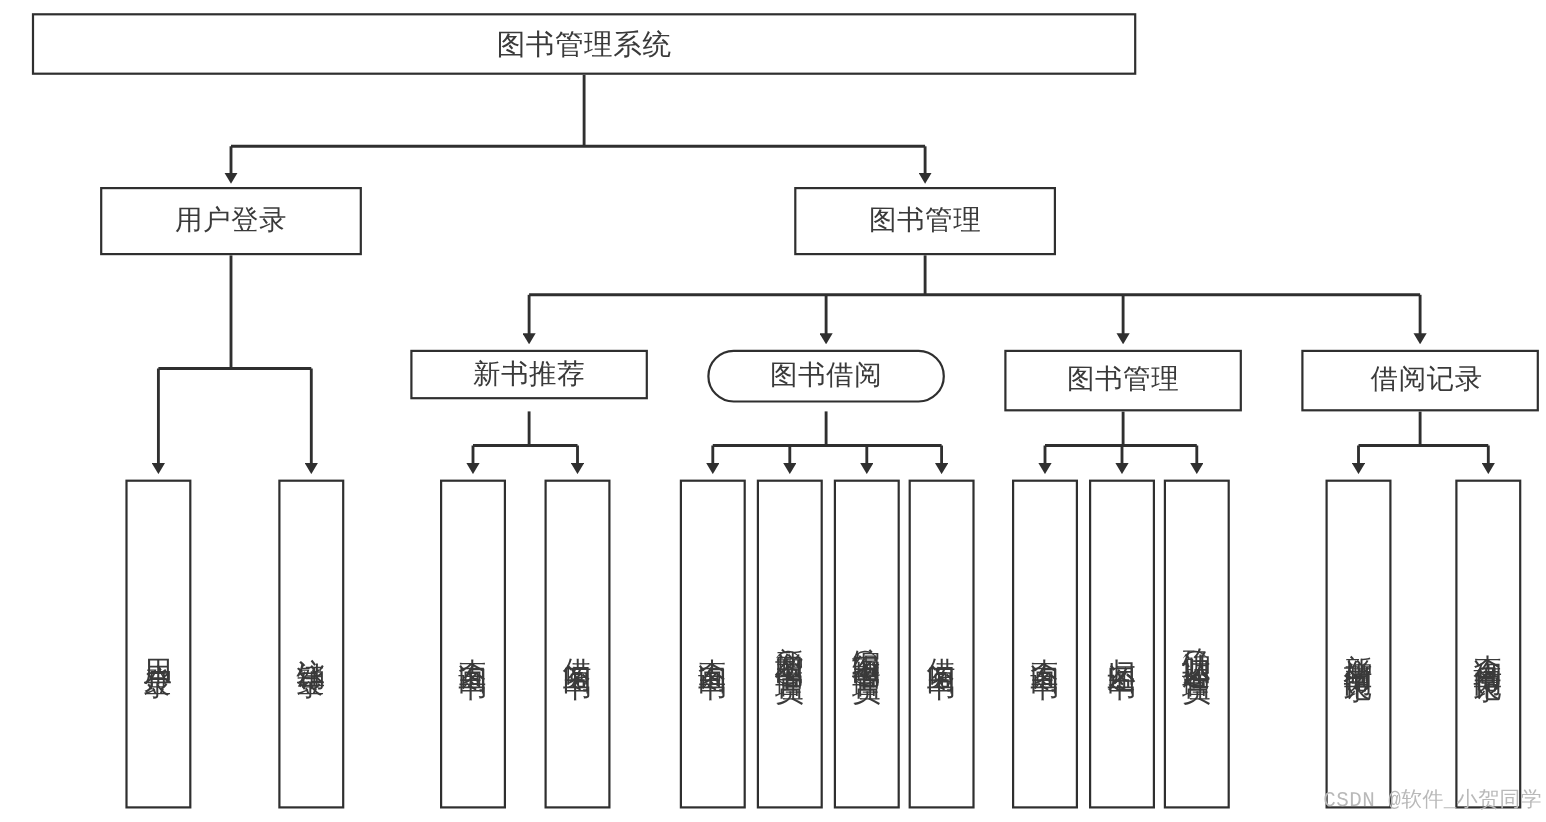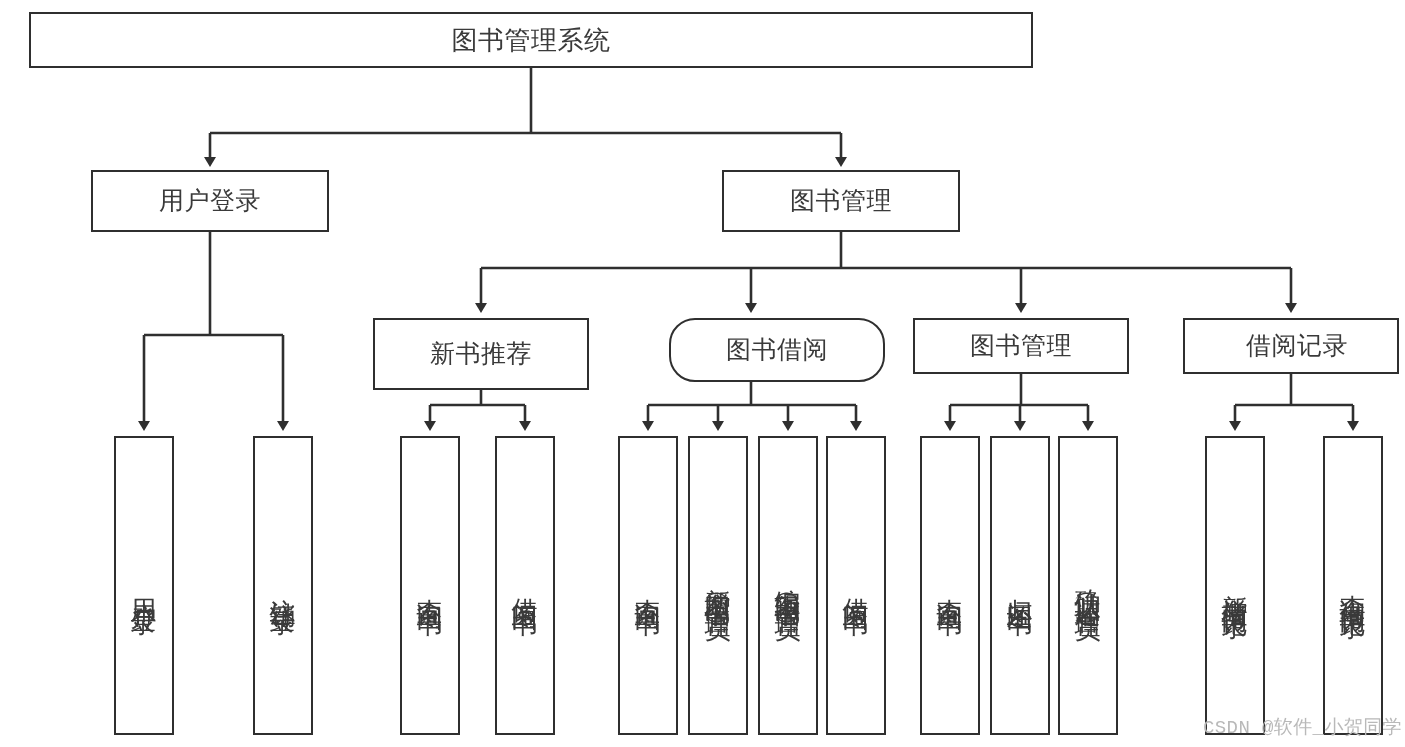--- a/index.html
+++ b/index.html
@@ -126,24 +126,24 @@
     <span class="lbl">图书管理系统</span>
   </div>
 
   <div class="node horiz" style="left:80px; top:170px; width:238px; height:62px;">
     <span class="lbl">用户登录</span>
   </div>
   <div class="node horiz" style="left:711px; top:170px; width:238px; height:62px;">
     <span class="lbl">图书管理</span>
   </div>
 
-  <div class="node horiz" style="left:362px; top:318px; width:216px; height:72px;">
+  <div class="node horiz" style="left:362px; top:318px; width:216px; height:45px;">
     <span class="lbl">新书推荐</span>
   </div>
-  <div class="node horiz" style="left:658px; top:318px; width:216px; height:64px;border-radius:26px;">
+  <div class="node horiz" style="left:632px; top:318px; width:216px; height:48px;border-radius:26px;">
     <span class="lbl">图书借阅</span>
   </div>
   <div class="node horiz" style="left:902px; top:318px; width:216px; height:56px;">
     <span class="lbl">图书管理</span>
   </div>
   <div class="node horiz" style="left:1172px; top:318px; width:216px; height:56px;padding-left:12px;">
     <span class="lbl">借阅记录</span>
   </div>
 
   <div class="node vert" style="left:103px; top:436px; width:60px; height:299px;">

